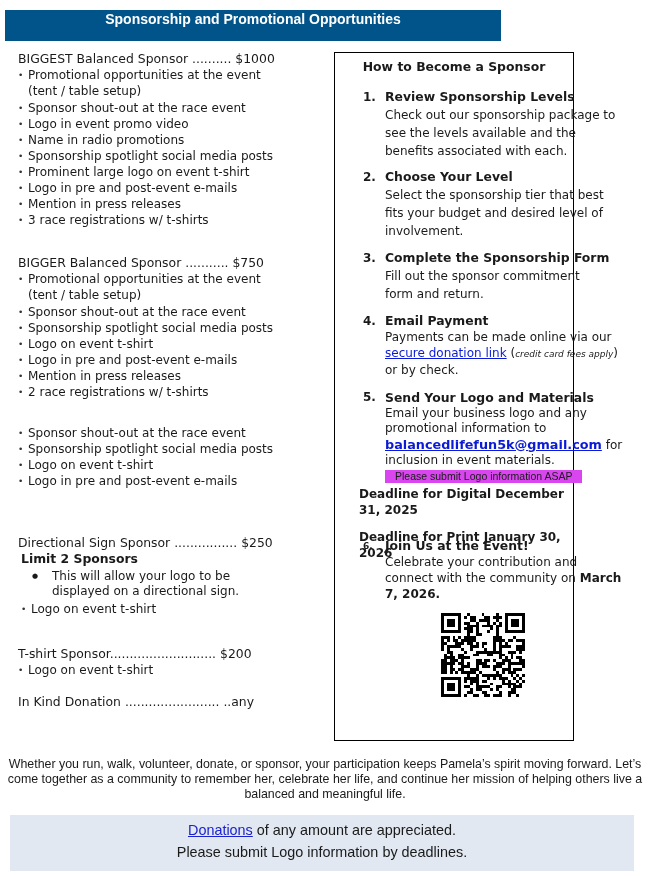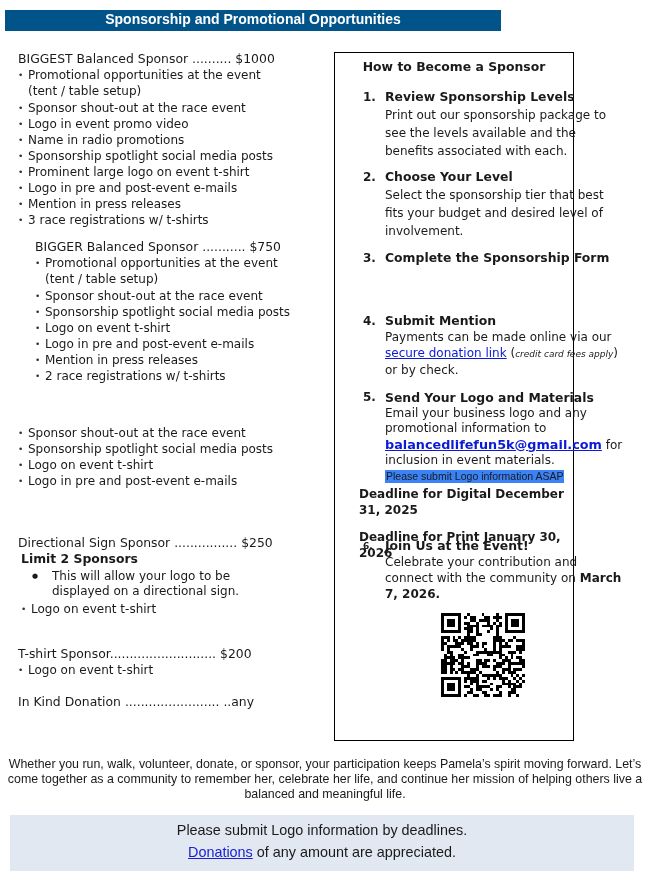--- a/index.html
+++ b/index.html
@@ -1,20 +1,20 @@
 <!DOCTYPE html>
 <html><head>
 <meta charset="utf-8">
 <style>
   * { box-sizing: border-box; margin: 0; padding: 0; }
   html, body { width: 650px; height: 876px; background: #ffffff; overflow: hidden; }
   body { position: relative; font-family: "DejaVu Sans", sans-serif; color: #1a1a1a; }
 
   .banner {
-    position: absolute; left: 5px; top: 10px; width: 495px; height: 21px;
+    position: absolute; left: 5px; top: 10px; width: 495px; height: 31px;
     background: #00548a; color: #ffffff; text-align: center;
     font-family: "Liberation Sans", sans-serif; font-weight: bold; font-size: 14px; line-height: 19px;
     left: 5px; width: 496px;
   }
 
   .left { position: absolute; left: 18px; top: 51px; width: 300px; font-size: 12px; }
   .tier { position: absolute; left: 0; width: 300px; }
   .tier-head { font-weight: normal; font-size: 12.4px; line-height: 16px; white-space: nowrap; color: #1a1a1a; }
   .tier-sub { font-weight: bold; font-size: 12.4px; line-height: 16px; padding-left: 3px; }
   ul.benefits { list-style: none; }
@@ -29,21 +29,21 @@
     border: 1px solid #000000;
   }
   .box-title { position: absolute; top: 6px; left: 0; width: 100%; text-align: center; font-weight: bold; font-size: 12.4px; line-height: 16px; }
   .step { position: absolute; left: 28px; width: 262px; font-size: 12px; line-height: 18px; }
   .step-num { position: absolute; left: 0; top: 0; font-weight: bold; }
   .step-body { margin-left: 22px; }
   .step-title { font-weight: bold; font-size: 12.4px; }
   .step a { color: #0b1ad6; text-decoration: underline; margin-top: 18px; }
   .email { font-weight: bold; font-size: 12.8px; }
   .small-italic { font-style: italic; font-size: 9px; }
-  .highlight { background: #3b82f6; font-family: "Liberation Sans", sans-serif; font-size: 10.5px; line-height: 13px; display: inline-block; padding: 0 1px; }
+  .highlight { background: #d946ef; font-family: "Liberation Sans", sans-serif; font-size: 10.5px; line-height: 13px; display: inline-block; padding: 0 10px; }
   .deadline { position: absolute; left: 24px; font-weight: bold; font-size: 12px; line-height: 16px; }
   .qr { position: absolute; left: 441px; top: 613px; width: 84px; height: 84px; }
 
   .footer-text {
     position: absolute; left: 0; top: 757px; width: 650px; text-align: center;
     font-family: "Liberation Sans", sans-serif; font-size: 12.4px; line-height: 15px; color: #1a1a1a;
   }
   .footer-panel {
     position: absolute; left: 10px; top: 815px; width: 624px; height: 56px;
     background: #e2e8f1; text-align: center;
@@ -69,21 +69,21 @@
       <li>Logo in event promo video</li>
       <li>Name in radio promotions</li>
       <li>Sponsorship spotlight social media posts</li>
       <li>Prominent large logo on event t-shirt</li>
       <li>Logo in pre and post-event e-mails</li>
       <li>Mention in press releases</li>
       <li>3 race registrations w/ t-shirts</li>
     </ul>
   </div>
 
-  <div class="tier" style="top:188px;margin-left:17px;">
+  <div class="tier" style="top:204px;">
     <div class="tier-head"><span>BIGGER Balanced Sponsor</span><span> ........... </span><span>$750</span></div>
     <ul class="benefits">
       <li>Promotional opportunities at the event</li>
       <li class="nob" style="line-height: 17px; --nb: 1;">(tent / table setup)</li>
       <li>Sponsor shout-out at the race event</li>
       <li>Sponsorship spotlight social media posts</li>
       <li>Logo on event t-shirt</li>
       <li>Logo in pre and post-event e-mails</li>
       <li>Mention in press releases</li>
       <li>2 race registrations w/ t-shirts</li>
@@ -122,43 +122,44 @@
   </div>
 </div>
 
 <div class="box">
   <div class="box-title">How to Become a Sponsor</div>
 
   <div class="step" style="top:35px;">
     <span class="step-num">1.</span>
     <div class="step-body">
       <div class="step-title">Review Sponsorship Levels</div>
-      <div>Print out our sponsorship package to see the levels available and the benefits associated with each.</div>
+      <div>Check out our sponsorship package to see the levels available and the benefits associated with each.</div>
     </div>
   </div>
 
   <div class="step" style="top:115px;">
     <span class="step-num">2.</span>
     <div class="step-body">
       <div class="step-title">Choose Your Level</div>
       <div>Select the sponsorship tier that best fits your budget and desired level of involvement.</div>
     </div>
   </div>
 
   <div class="step" style="top:196px;">
     <span class="step-num">3.</span>
     <div class="step-body">
       <div class="step-title">Complete the Sponsorship Form</div>
+      <div style="width:200px;">Fill out the sponsor commitment form and return.</div>
     </div>
   </div>
 
   <div class="step" style="top:260px; line-height:16px;">
     <span class="step-num">4.</span>
     <div class="step-body">
-      <div class="step-title">Submit Mention</div>
+      <div class="step-title">Email Payment</div>
       <div>
         <span>Payments can be made online via our </span><a>secure donation link</a><span> (</span><span class="small-italic">credit card fees apply</span><span>) or by check.</span>
       </div>
     </div>
   </div>
 
   <div class="step" style="top:337px; line-height:15.5px;">
     <span class="step-num">5.</span>
     <div class="step-body">
       <div class="step-title">Send Your Logo and Materials</div>
@@ -520,15 +521,15 @@
       <rect x="24" y="2" width="3" height="3"></rect>
       <rect x="0" y="22" width="7" height="7"></rect>
       <rect x="1" y="23" width="5" height="5" fill="#fff"></rect>
       <rect x="2" y="24" width="3" height="3"></rect>
     </g>
 </svg>
 
 <div class="footer-text">Whether you run, walk, volunteer, donate, or sponsor, your participation keeps Pamela’s spirit moving forward.  Let’s come together as a community to remember her, celebrate her life, and continue her mission of helping others live a balanced and meaningful life.</div>
 
 <div class="footer-panel">
+  <div><a>Donations</a><span> of any amount are appreciated.</span></div>
   <div>Please submit Logo information by deadlines.</div>
-  <div><a>Donations</a><span> of any amount are appreciated.</span></div>
 </div>
 
 </body></html>

